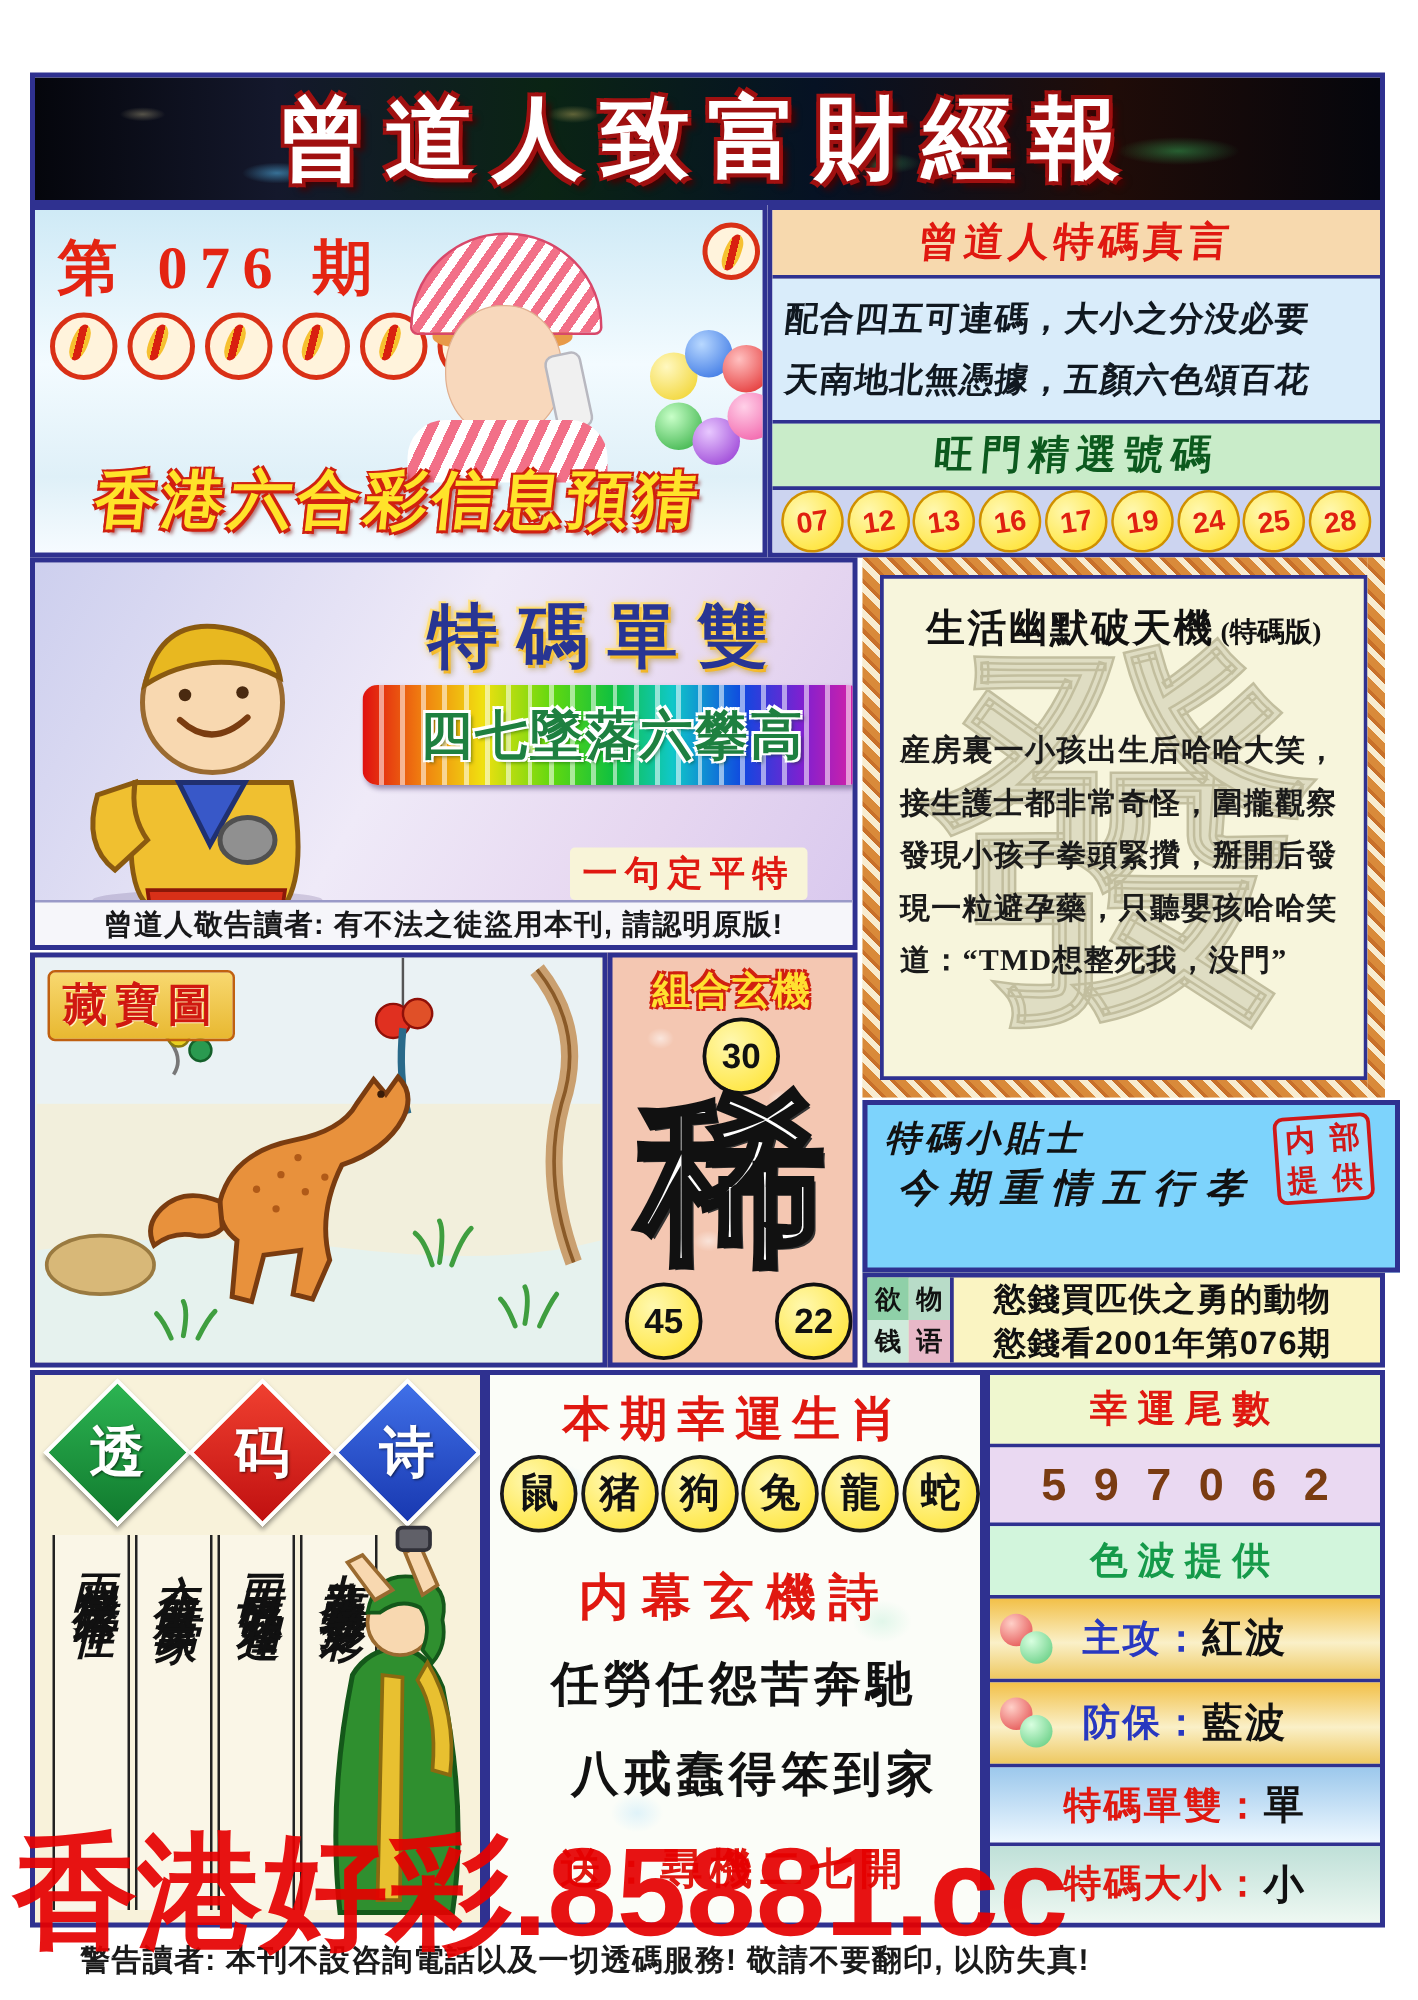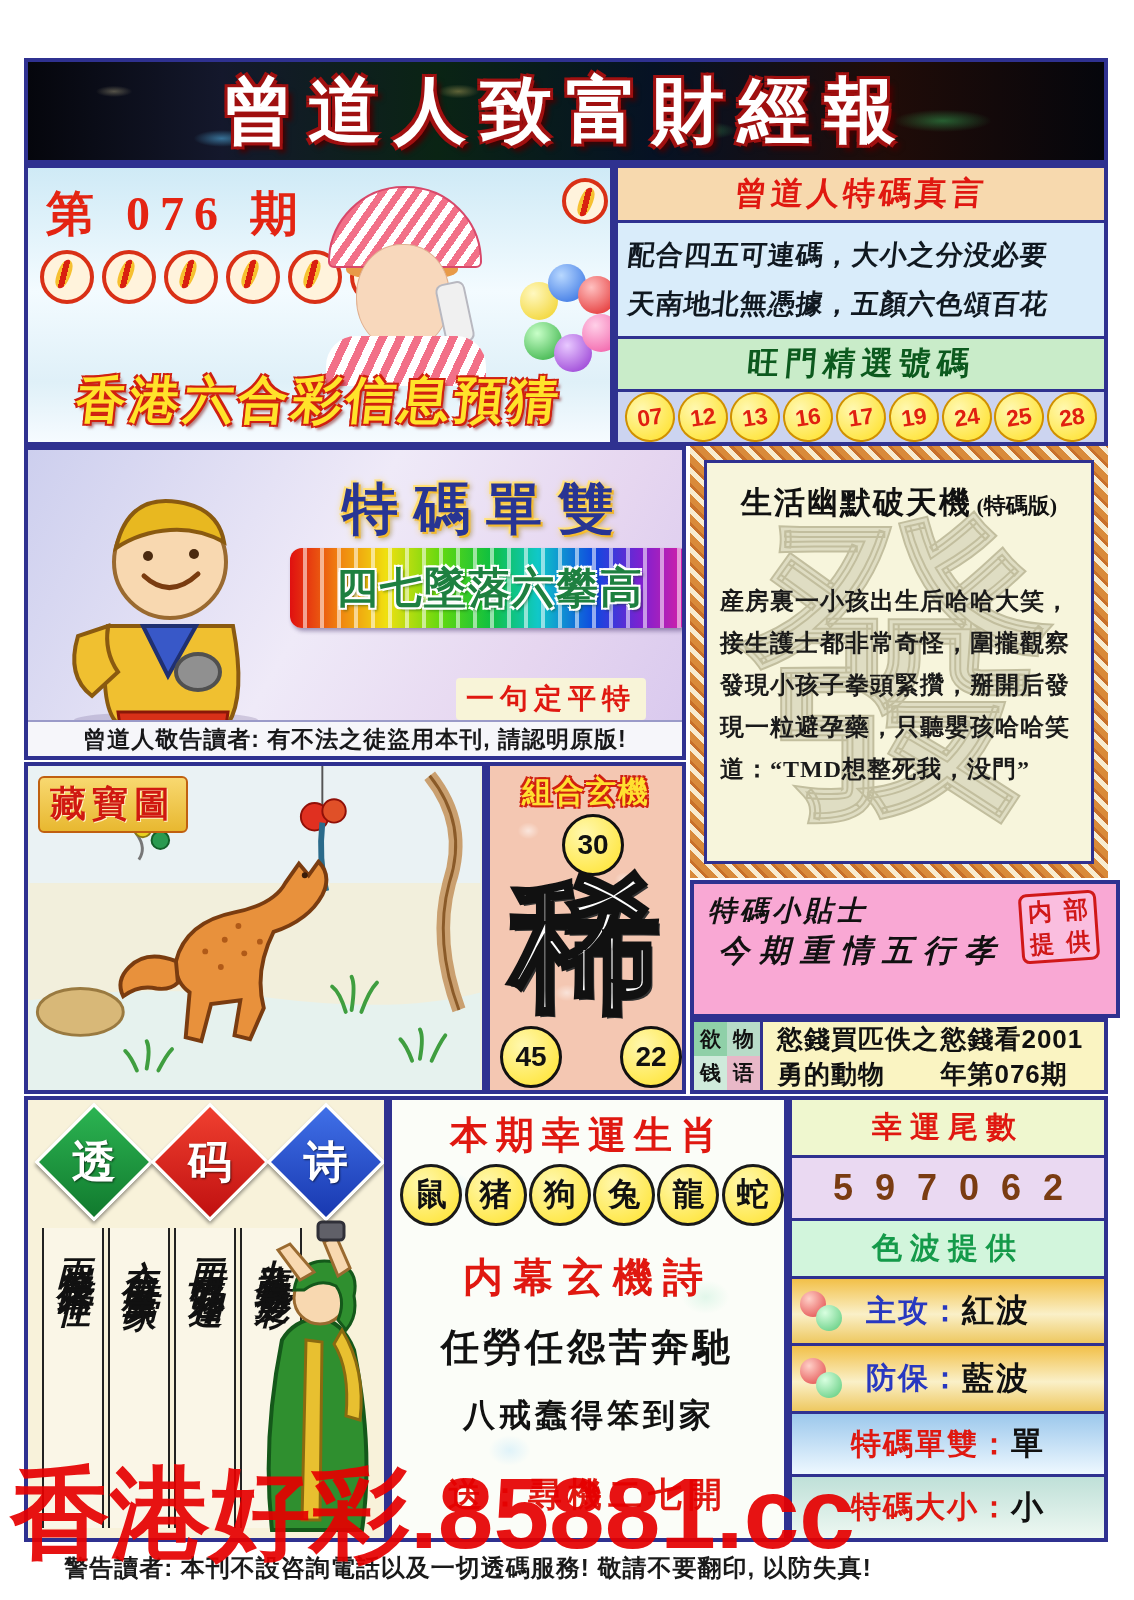--- a/index.html
+++ b/index.html
@@ -133,21 +133,21 @@
     border:3px solid #111;display:flex;align-items:center;justify-content:center;
     font-size:28px;font-weight:bold;color:#111;position:absolute;}
   .combo-top{left:72px;top:48px;}
   .combo-bl{left:10px;top:260px;}
   .combo-br{left:130px;top:260px;}
   .combo-char{left:0;top:96px;width:100%;text-align:center;font-size:150px;font-weight:bold;
     font-family:"Liberation Serif",serif;color:#ffffff;line-height:1.1;
     -webkit-text-stroke:4px #111;text-shadow:3px 3px 0 #333;}
 
   
-  .sptips-panel{left:690px;top:880px;width:430px;height:138px;background:#f9a8d4;overflow:hidden;}
+  .sptips-panel{left:690px;top:880px;width:430px;height:138px;background:#7dd3fc;overflow:hidden;}
   .sptips-title{left:14px;top:8px;font-size:28px;font-weight:bold;color:#111;
     font-family:"Liberation Serif",serif;font-style:italic;letter-spacing:4px;}
   .sptips-line1{left:24px;top:46px;font-size:31px;font-weight:bold;color:#111;
     font-family:"Liberation Serif",serif;font-style:italic;letter-spacing:10px;}
   .sptips-line2{left:90px;top:90px;font-size:31px;font-weight:bold;color:#111;
     font-family:"Liberation Serif",serif;font-style:italic;letter-spacing:8px;}
   .seal{left:326px;top:8px;width:78px;height:70px;border:3px solid #d01818;border-radius:8px;
     display:grid;grid-template-columns:1fr 1fr;transform:rotate(-4deg);background:rgba(255,255,255,.25);}
   .seal span{display:flex;align-items:center;justify-content:center;font-size:24px;font-weight:bold;
     color:#d01818;font-family:"Liberation Serif",serif;}
@@ -155,21 +155,21 @@
   
   .money-row{left:690px;top:1018px;width:418px;height:76px;background:#faf4c2;display:flex;}
   .money-labels{width:66px;height:100%;display:flex;border-right:3px solid #2f3190;}
   .money-col{flex:1;display:flex;flex-direction:column;}
   .money-col span{flex:1;display:flex;align-items:center;justify-content:center;font-size:21px;font-weight:bold;
     color:#111;font-family:"Liberation Serif",serif;}
   .money-col.c1 span:nth-child(1){background:#8fd0a8;}
   .money-col.c1 span:nth-child(2){background:#cfeadb;}
   .money-col.c2 span:nth-child(1){background:#b8dcc8;}
   .money-col.c2 span:nth-child(2){background:#e8b8c8;}
-  .money-text{flex:1;display:flex;flex-direction:row;justify-content:space-evenly;padding-left:14px;}
+  .money-text{flex:1;display:flex;flex-direction:column;justify-content:space-evenly;padding-left:32px;}
   .money-text span{font-size:26px;font-weight:bold;color:#111;letter-spacing:1px;}
 
   
   .codepoem-panel{left:24px;top:1096px;width:364px;height:446px;background:#f8f2da;overflow:hidden;}
   .diamond-row{position:absolute;left:10px;top:6px;width:344px;display:flex;justify-content:space-between;}
   .diamond{width:78px;height:78px;transform:rotate(45deg);margin:14px;border:3px solid #fff;
     box-shadow:2px 2px 4px rgba(0,0,0,.4);display:flex;align-items:center;justify-content:center;}
   .diamond span{transform:rotate(-45deg);font-size:44px;font-weight:bold;color:#fff;
     font-family:"Liberation Serif",serif;text-shadow:1px 1px 2px rgba(0,0,0,.6);}
   .d-green{background:linear-gradient(135deg,#2cb452,#117a2e);}
@@ -191,21 +191,21 @@
   .lucky-title{left:0;top:10px;width:100%;text-align:center;font-size:38px;font-weight:bold;color:#e01810;
     letter-spacing:8px;}
   .zodiac-row{position:absolute;left:6px;top:64px;width:388px;display:flex;justify-content:space-evenly;}
   .zball{width:56px;height:56px;border-radius:50%;background:radial-gradient(circle at 35% 30%,#fff8b0,#ffe228);
     border:3px solid #1a1a1a;display:flex;align-items:center;justify-content:center;
     font-size:32px;font-weight:bold;color:#111;font-family:"Liberation Serif",serif;}
   .inner-title{left:0;top:150px;width:100%;text-align:center;font-size:40px;font-weight:bold;color:#e01810;
     letter-spacing:10px;}
   .lucky-line1{left:0;top:222px;width:100%;text-align:center;font-size:38px;font-weight:bold;color:#111;
     letter-spacing:4px;font-family:"Liberation Serif",serif;}
-  .lucky-line2{left:1px;top:294px;width:100%;text-align:center;font-size:32px;font-weight:bold;color:#111;
+  .lucky-line2{left:16px;top:294px;width:100%;text-align:center;font-size:38px;font-weight:bold;color:#111;
     letter-spacing:4px;font-family:"Liberation Serif",serif;}
   .lucky-gift{left:0;top:372px;width:100%;text-align:center;font-size:34px;font-weight:bold;color:#e01810;
     letter-spacing:6px;}
 
   
   .info-panel{left:788px;top:1096px;width:320px;height:446px;background:#fff;display:flex;flex-direction:column;}
   .info-row{border-bottom:3px solid #2f3190;display:flex;align-items:center;justify-content:center;position:relative;}
   .info-row:last-child{border-bottom:none;}
   .r-tail{height:56px;background:#eff7cf;}
   .r-tail span{font-size:30px;font-weight:bold;color:#e01810;letter-spacing:8px;}

